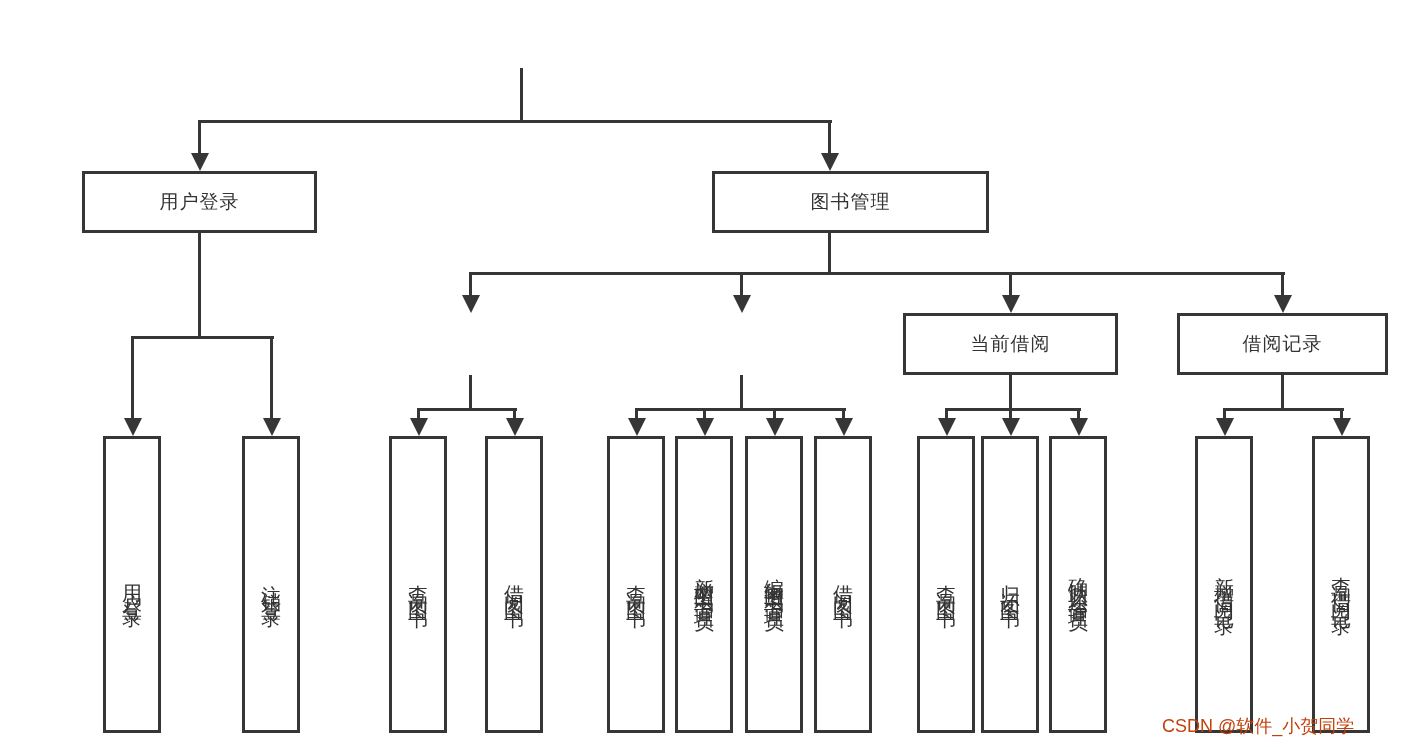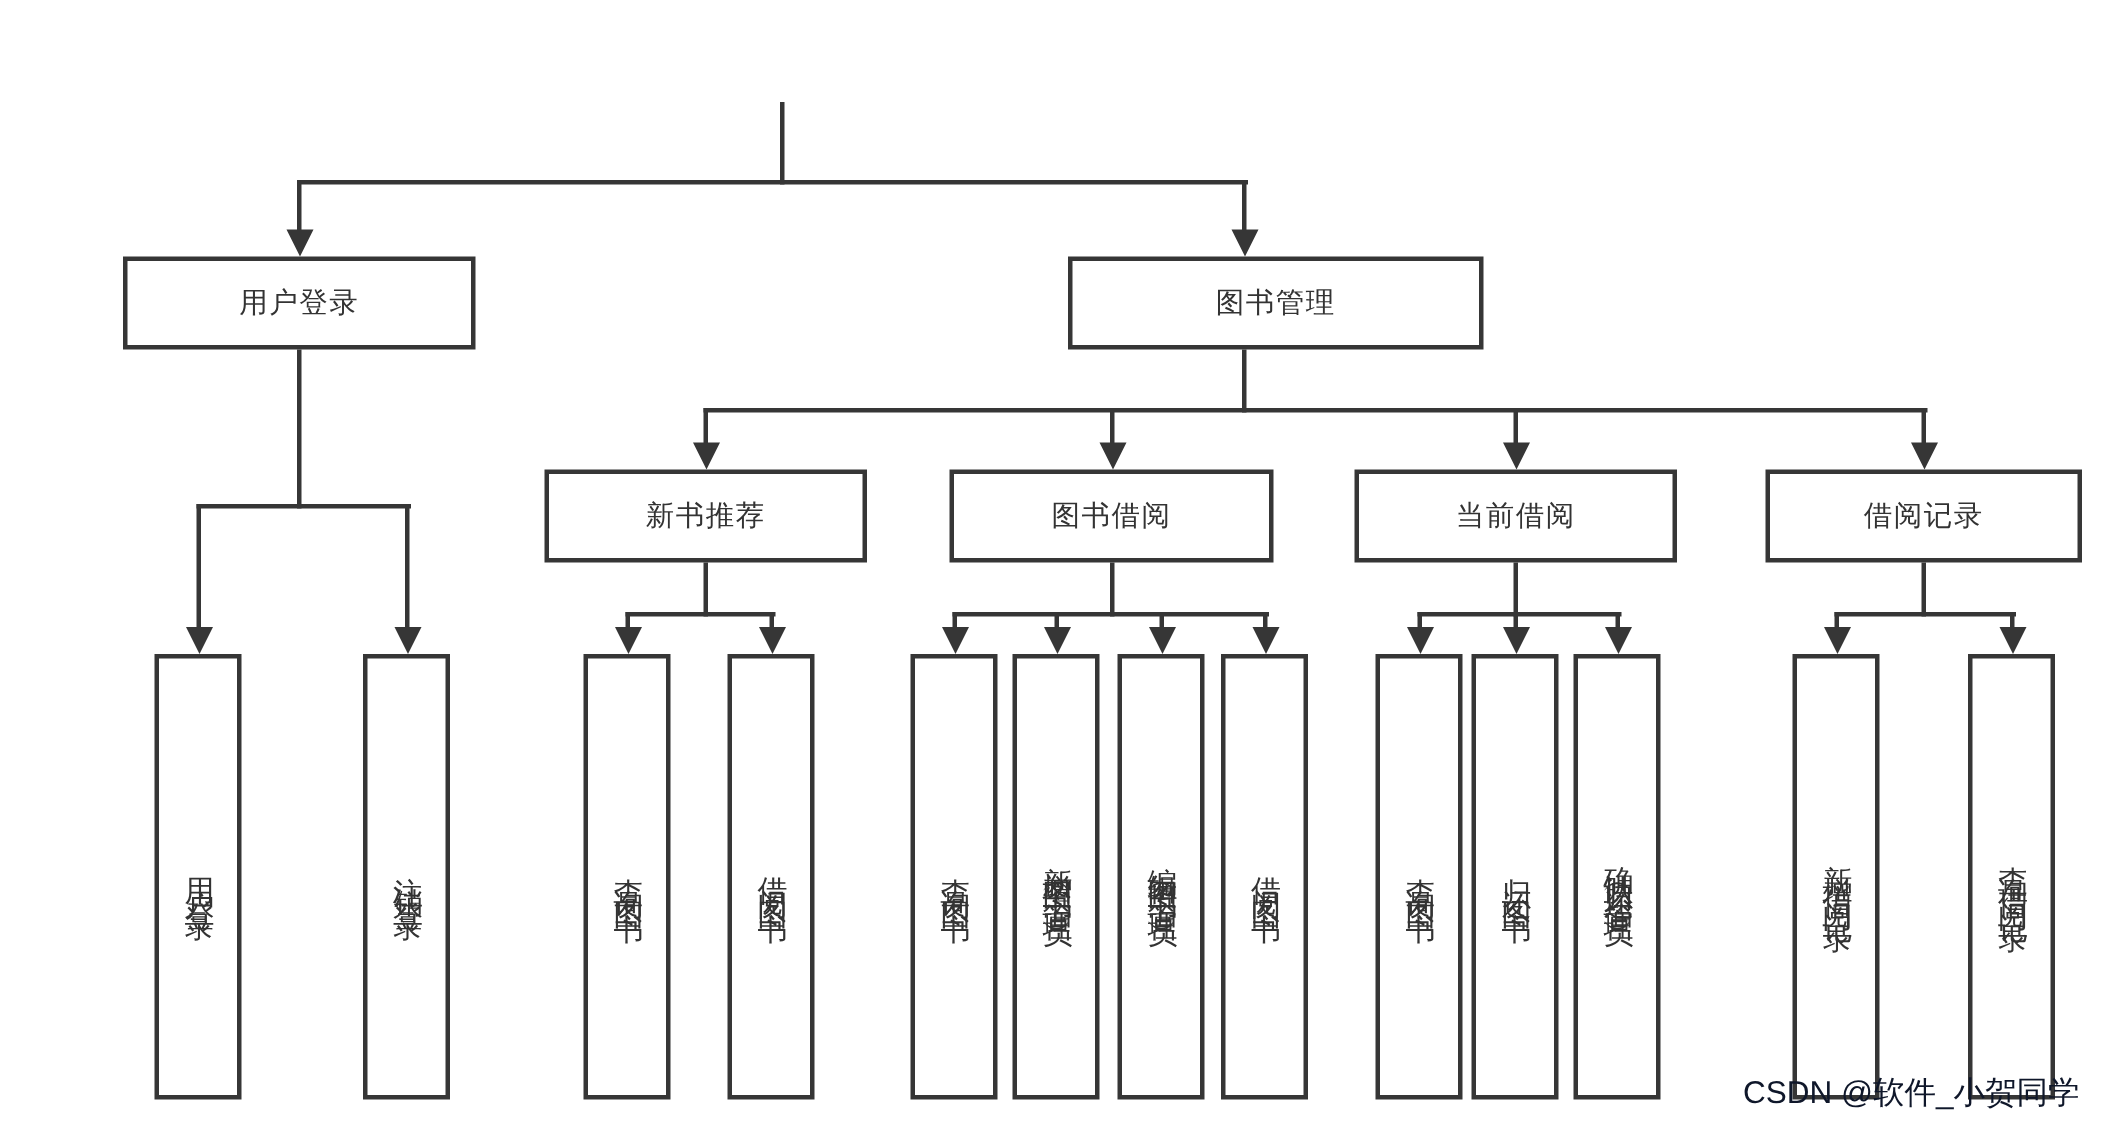--- a/index.html
+++ b/index.html
@@ -17,43 +17,37 @@
     writing-mode:vertical-rl; text-orientation:mixed;
     font-size:20px; line-height:1.15; letter-spacing:8px;
   }
   .l { position:absolute; background:#363636; }
   .ah {
     position:absolute; width:0; height:0;
     border-left:9px solid transparent; border-right:9px solid transparent;
     border-top:18px solid #363636;
   }
   #watermark {
-    position:absolute; left:1162px; top:714px; font-size:21px; color:#0f172a;
+    position:absolute; left:1162px; top:714px; font-size:18px; color:#c2410c;
     white-space:nowrap; z-index:5;
   }
 </style>
 </head>
 <body>
 
 <div id="stage">
 
 
   <div class="box hbox" style="left:82px;top:171px;width:235px;height:62px;">
     <span>用户登录</span>
   </div>
   <div class="box hbox" style="left:712px;top:171px;width:277px;height:62px;">
     <span>图书管理</span>
   </div>
 
-  <div class="box hbox" style="left:363px;top:313px;width:215px;height:62px;">
-    <span>新书推荐</span>
-  </div>
-  <div class="box hbox" style="left:633px;top:313px;width:216px;height:62px;">
-    <span>图书借阅</span>
-  </div>
   <div class="box hbox" style="left:903px;top:313px;width:215px;height:62px;font-family:Liberation Mono, monospace;">
     <span>当前借阅</span>
   </div>
   <div class="box hbox" style="left:1177px;top:313px;width:211px;height:62px;">
     <span>借阅记录</span>
   </div>
 
   <div class="box vbox" style="left:103px;">
       <span class="vtxt">用户登录</span>
     </div>

